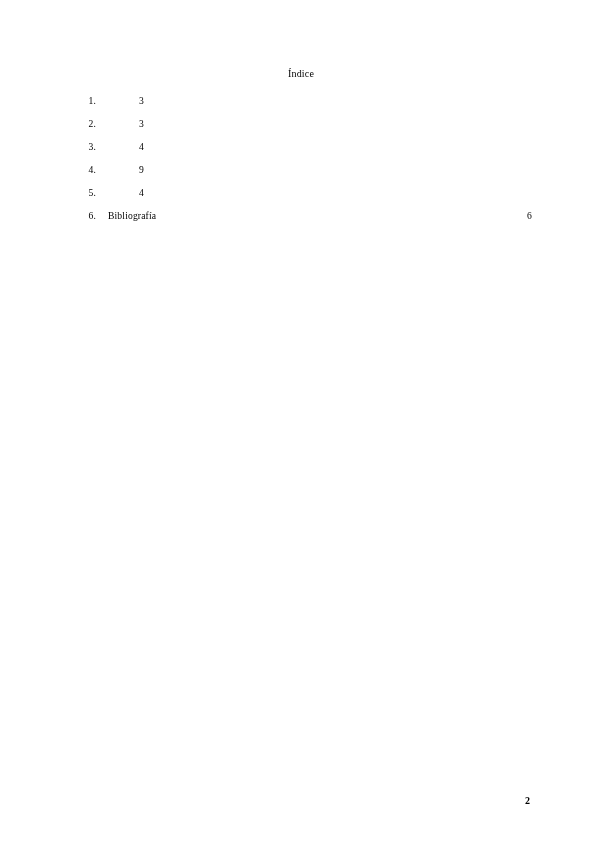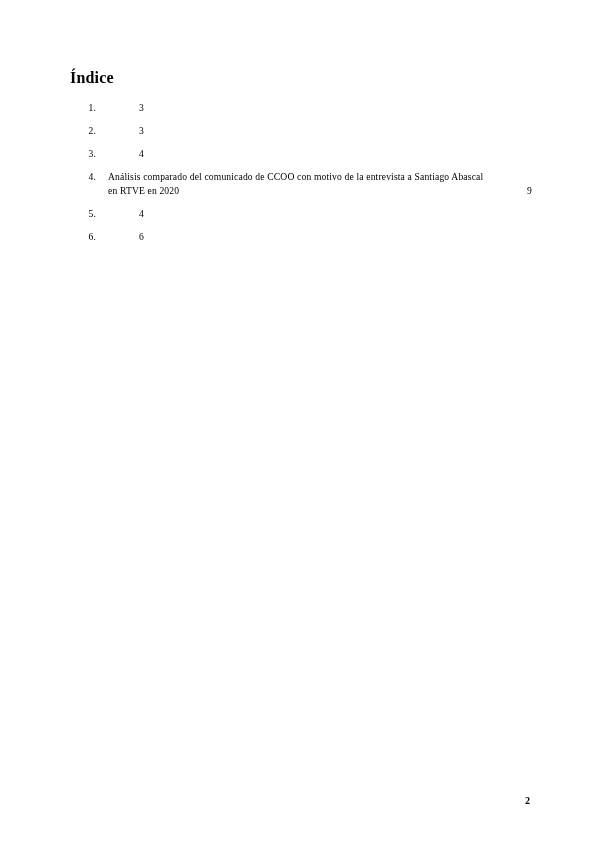--- a/index.html
+++ b/index.html
@@ -24,25 +24,26 @@
     background: #ffffff;
   }
   .content {
     position: absolute;
     left: 70px;
     top: 68px;
     width: 462px;
   }
   .doc-title {
     font-family: "Liberation Serif", serif;
-    font-size: 16px;
-    font-weight: bold;
+    font-size: 10px;
+    font-weight: normal;
     letter-spacing: 0.2px;
     margin: 0 0 14px 0;
     line-height: 1.2;
+    text-align: center;
   }
   .toc {
     margin: 0;
     padding: 0;
     list-style: none;
   }
   .toc-item {
     display: flex;
     align-items: flex-start;
     margin-bottom: 9px;
@@ -100,31 +101,31 @@
         <span class="toc-page">3</span>
       </li>
 
       <li class="toc-item">
         <span class="toc-num">3.</span>
         <span class="toc-page">4</span>
       </li>
 
       <li class="toc-item multiline">
         <span class="toc-num">4.</span>
-        <span class="toc-label">Análisis comparado del comunicado de CCOO con motivo de la entrevista a Santiago Abascal en RTVE en 2020</span>
         <span class="toc-page">9</span>
       </li>
 
       <li class="toc-item">
         <span class="toc-num">5.</span>
         <span class="toc-page">4</span>
       </li>
 
       <li class="toc-item">
         <span class="toc-num">6.</span>
+        <span class="toc-label">Bibliografía</span>
         <span class="toc-page">6</span>
       </li>
 
     </ul>
   </div>
 
   <div class="page-number">2</div>
 
 </div>
 

